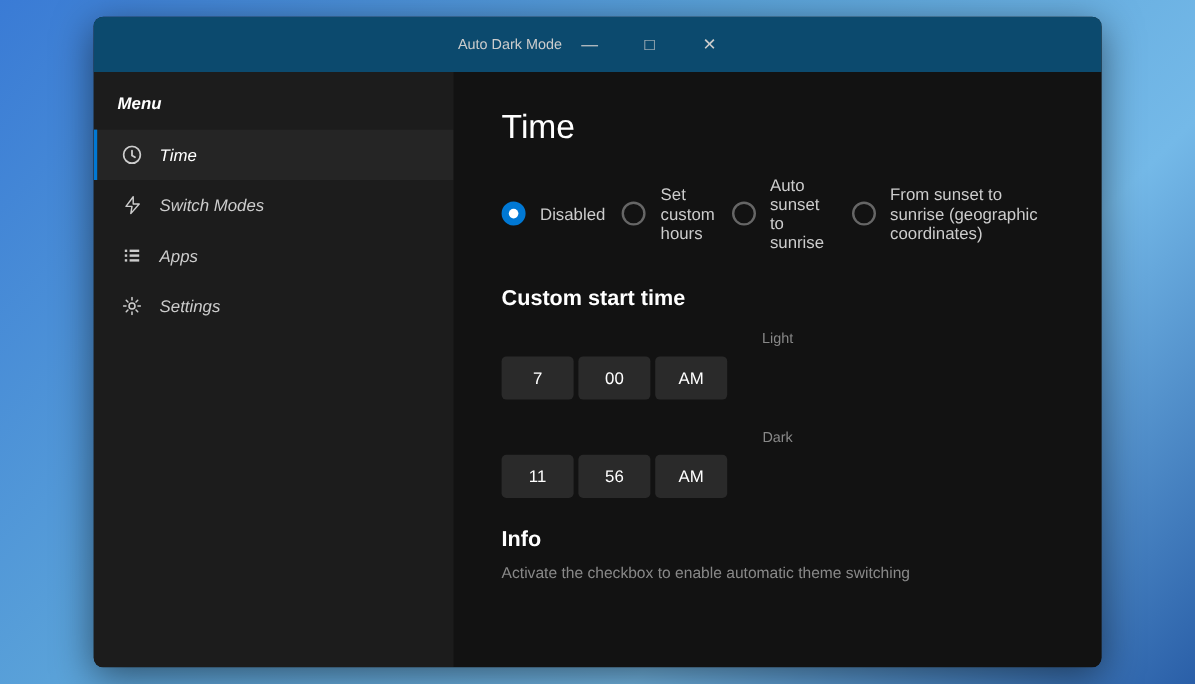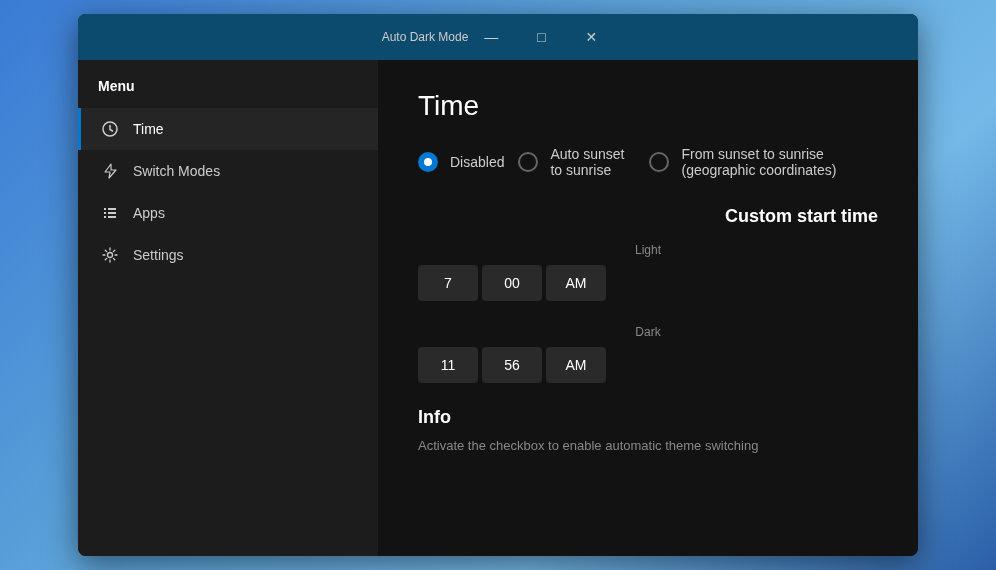--- a/index.html
+++ b/index.html
@@ -73,20 +73,21 @@
       flex: 1;
       overflow: hidden;
     }
 
     .sidebar {
       width: 300px;
       background: #1c1c1c;
       padding: 10px 0;
       display: flex;
       flex-direction: column;
+      font-style: italic;
     }
 
     .menu-label {
       padding: 8px 20px 14px 20px;
       font-size: 14px;
       font-weight: 600;
       color: #ffffff;
     }
 
     .nav-item {
@@ -171,21 +172,20 @@
     .radio-label {
       font-size: 14px;
       color: #cccccc;
     }
 
     .section-title {
       font-size: 18px;
       font-weight: 600;
       color: #ffffff;
       margin-bottom: 16px;
-      text-align: right;
     }
 
     .time-section {
       margin-bottom: 24px;
     }
 
     .time-label {
       font-size: 12px;
       color: #888;
       margin-bottom: 8px;
@@ -299,20 +299,24 @@
     <div class="main-content">
       <h1 class="page-title">Time</h1>
 
       <div class="radio-group">
 
         <div class="radio-option">
           <div class="radio-circle selected"></div>
           <span class="radio-label">Disabled</span>
         </div>
 
+        <div class="radio-option">
+          <div class="radio-circle"></div>
+          <span class="radio-label">Set custom hours</span>
+        </div>
 
         <div class="radio-option">
           <div class="radio-circle"></div>
           <span class="radio-label">Auto sunset to sunrise</span>
         </div>
 
         <div class="radio-option">
           <div class="radio-circle"></div>
           <span class="radio-label">From sunset to sunrise (geographic coordinates)</span>
         </div>

